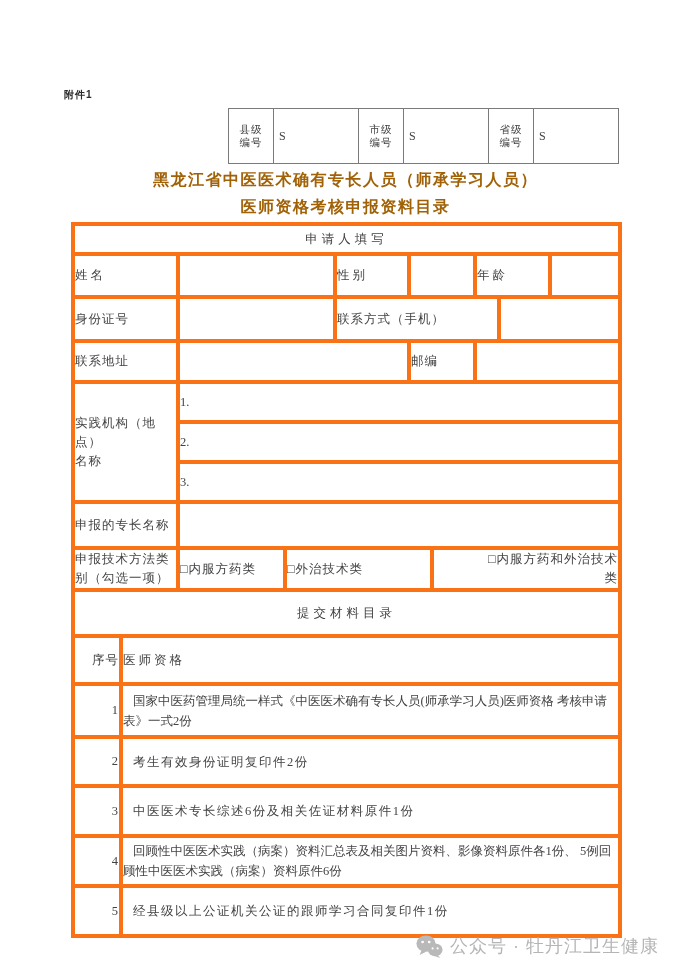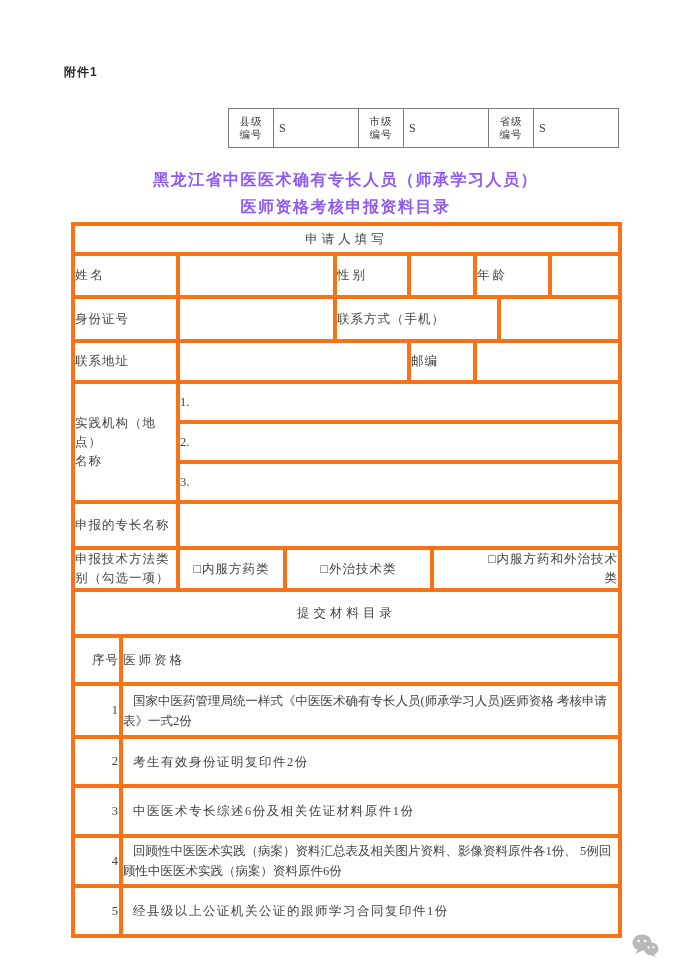--- a/index.html
+++ b/index.html
@@ -11,40 +11,40 @@
     margin: 0 auto;
     overflow: hidden;
     font-family: "Liberation Serif", "DejaVu Serif", serif;
     color: #434343;
   }
 
   
   .attachment {
     position: absolute;
     left: 64px;
-    top: 64px;
+    top: 88px;
     font-family: "Liberation Sans", "DejaVu Sans", sans-serif;
     font-weight: bold;
-    font-size: 12px;
+    font-size: 10px;
     color: #2a2a2a;
     letter-spacing: 1px;
   }
 
   
   .code-table {
     position: absolute;
     left: 228px;
     top: 108px;
     border-collapse: collapse;
     table-layout: fixed;
   }
   .code-table td {
     border: 1px solid #7a7a7a;
     height: 38px;
-    padding: 0;
+    padding: 8px;
     vertical-align: middle;
     margin-top: 24px;
   }
   .code-table td.clabel {
     font-size: 10.5px;
     line-height: 13px;
     text-align: center;
     white-space: pre-line;
     letter-spacing: 1px;
   }
@@ -58,21 +58,21 @@
   .title {
     position: absolute;
     top: 166px;
     left: 0;
     width: 100%;
     text-align: center;
     font-family: "Liberation Sans", "DejaVu Sans", sans-serif;
     font-weight: bold;
     font-size: 16px;
     line-height: 27px;
-    color: #8b5cf6;
+    color: #a16207;
     letter-spacing: 1.5px;
   }
 
   
   .main-table {
     position: absolute;
     left: 71px;
     top: 222px;
     width: 547px;
     border-collapse: collapse;
@@ -84,21 +84,21 @@
     border: 4px solid #f97316;
     padding: 0;
     vertical-align: middle;
     overflow: hidden;
   }
   .sec { text-align: center; letter-spacing: 4px; }
   .lab { text-align: left; letter-spacing: 3px; }
   .lab-tight { letter-spacing: 1px; }
   .preline { white-space: pre-line; line-height: 19px; }
   .practice-num { text-align: left; padding-left: 5px; letter-spacing: 0; }
-  .opt { text-align: center; letter-spacing: 1px; margin-left: 16px; }
+  .opt { letter-spacing: 1px; margin-left: 16px; }
   .opt-left { text-align: right; padding-left: 8px; padding-right: 10px; letter-spacing: 1px; }
   .no-cell { text-align: right; letter-spacing: 1px; }
   .mat-name {
     text-align: left;
     padding: 4px 10px 4px 4px;
     text-indent: 10px;
     line-height: 20px;
     letter-spacing: 0;
   }
   .mat-name.sp { letter-spacing: 1.5px; }
@@ -260,15 +260,16 @@
         <ellipse cx="10" cy="8.6" rx="9.6" ry="8.2" fill="#b9b9b9"></ellipse>
         <polygon points="5.5,15.5 3.6,20 10.5,16.4" fill="#b9b9b9"></polygon>
         <circle cx="6.6" cy="7" r="1.35" fill="#ffffff"></circle>
         <circle cx="13.2" cy="7" r="1.35" fill="#ffffff"></circle>
         <ellipse cx="19.2" cy="14.8" rx="7.4" ry="6.4" fill="#b9b9b9"></ellipse>
         <polygon points="22,20.4 24.4,23 17.6,20.8" fill="#b9b9b9"></polygon>
         <circle cx="16.6" cy="13.4" r="1.05" fill="#ffffff"></circle>
         <circle cx="21.6" cy="13.4" r="1.05" fill="#ffffff"></circle>
       </svg>
     </span>
+    <span>公众号 · 牡丹江卫生健康</span>
   </div>
 
 </div>
 
 </body></html>

